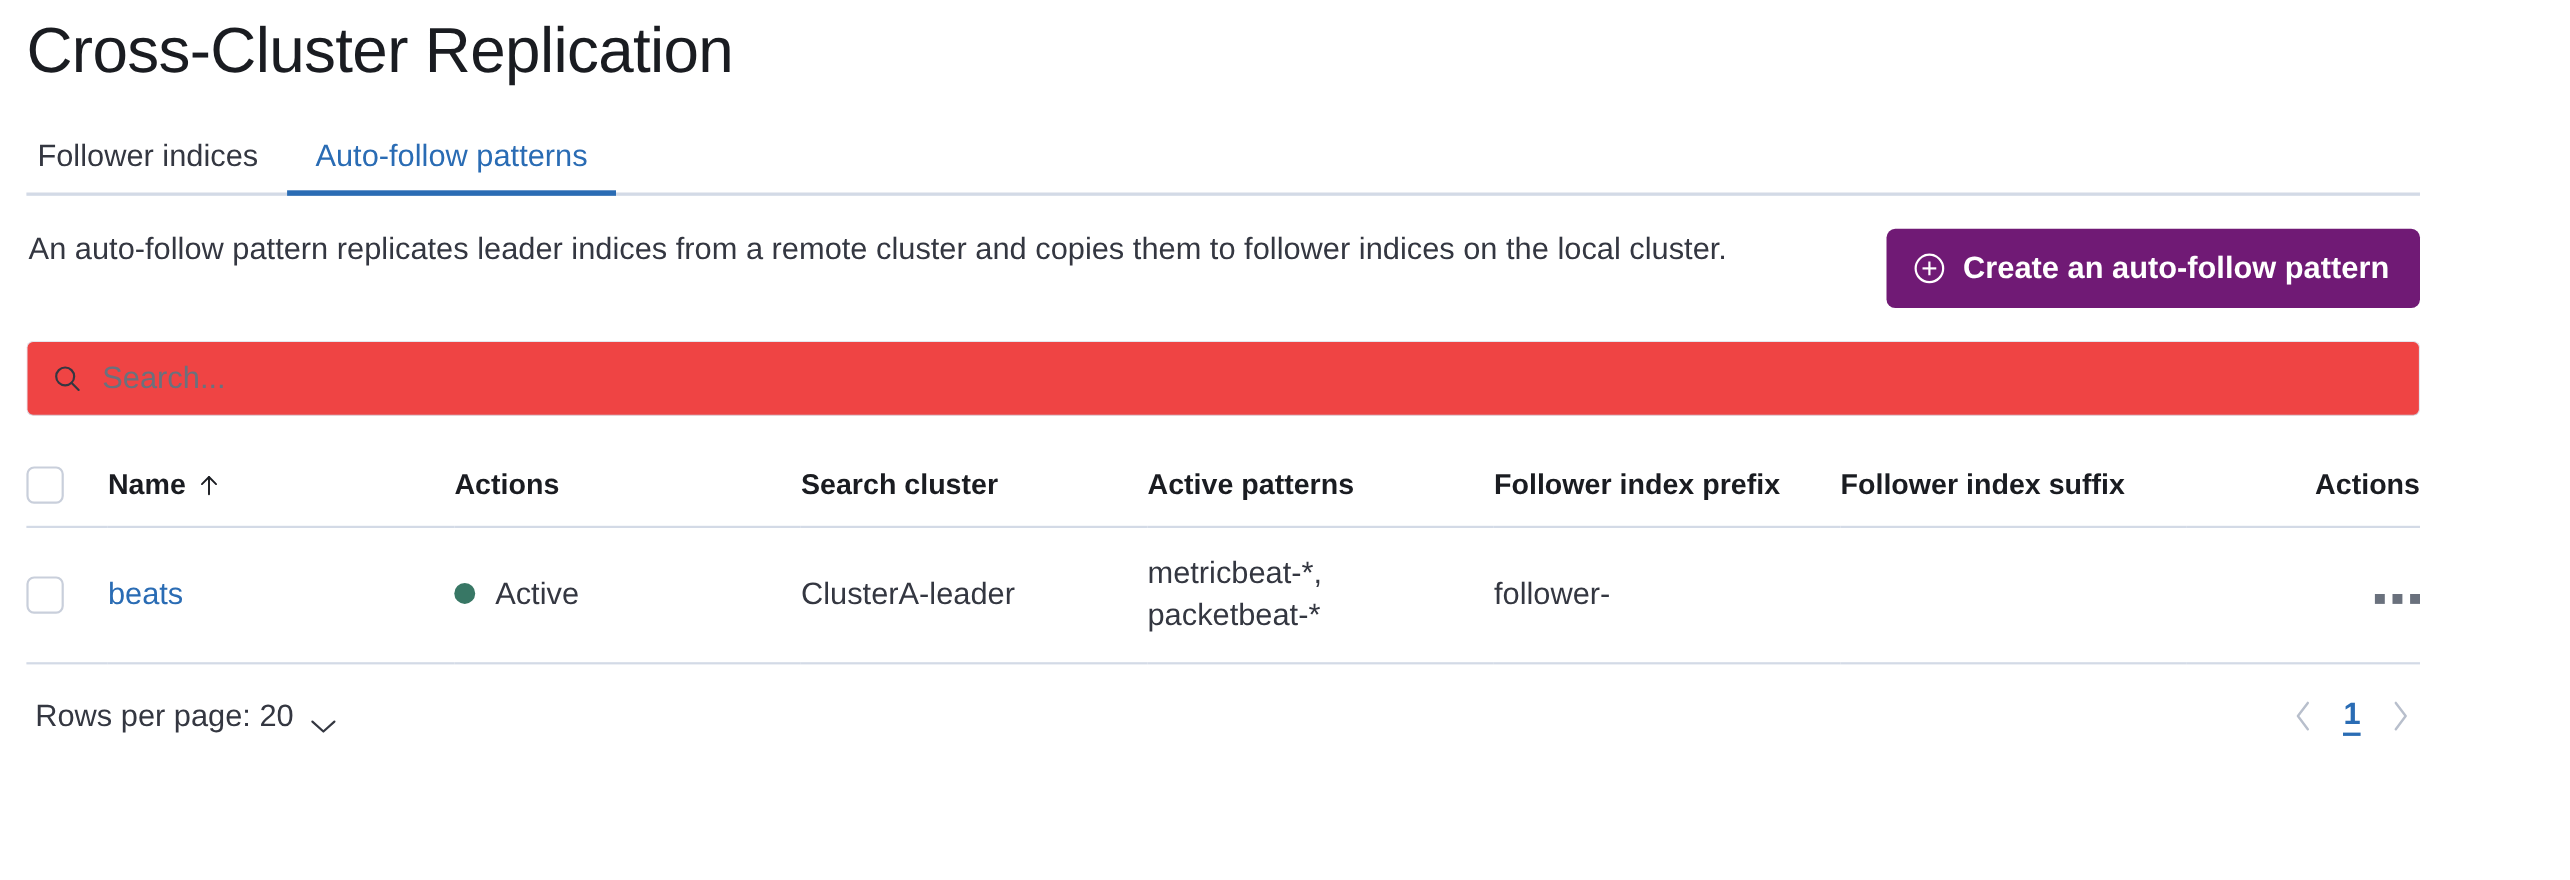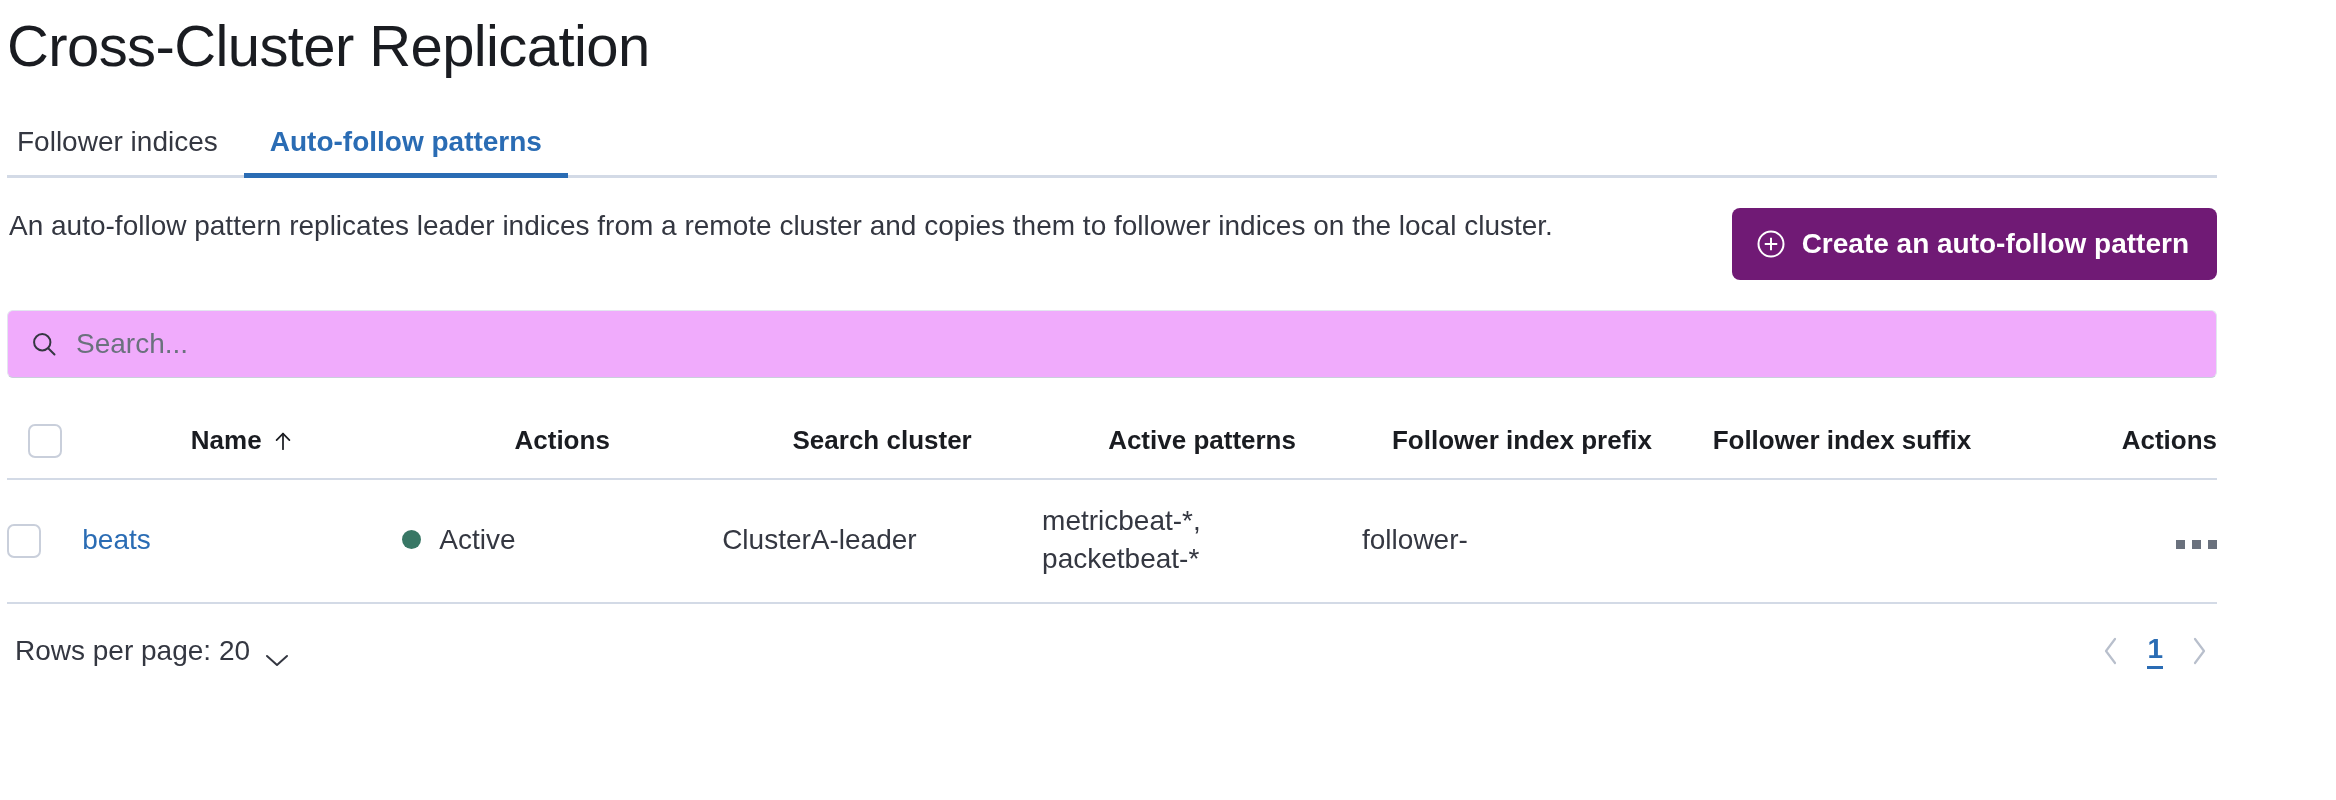--- a/index.html
+++ b/index.html
@@ -10,21 +10,21 @@
     background: #ffffff;
     font-family: "Liberation Sans", sans-serif;
     color: #343741;
     overflow: hidden;
   }
 
   .page {
     position: relative;
     width: 2224px;
     height: 800px;
-    padding: 0 7px;
+    padding: 0 24px;
   }
 
   
   .page-title {
     font-size: 58px;
     line-height: 1.1;
     font-weight: 400;
     color: #1a1c21;
     letter-spacing: -0.6px;
     padding-top: 14px;
@@ -56,21 +56,21 @@
     height: 72px;
     padding: 0 26px;
     font-size: 28px;
     line-height: 1;
     color: #343741;
     cursor: pointer;
     white-space: nowrap;
     z-index: 2;
   }
   .tab:first-child { padding-left: 10px; }
-  .tab.active { color: #2a6cb4; font-weight: bold; }
+  .tab.active { color: #2a6cb4; }
   .tab.active::after {
     content: "";
     position: absolute;
     left: 0; right: 0; bottom: 0;
     height: 5px;
     background: #2a6cb4;
   }
 
   
   .intro {
@@ -112,21 +112,21 @@
     flex: none;
   }
 
   
   .search-bar {
     display: flex;
     align-items: center;
     gap: 18px;
     margin-top: 30px;
     height: 68px;
-    background: #f0abfc;
+    background: #ef4444;
     border: 1px solid #e3e6ef;
     border-bottom-color: #c9cfdb;
     border-radius: 6px;
     padding: 0 22px;
   }
   .search-bar .magnifier { width: 28px; height: 28px; flex: none; }
   .search-input {
     flex: 1;
     border: none;
     outline: none;
@@ -138,21 +138,21 @@
   .search-input::placeholder { color: #6a717d; opacity: 1; }
 
   
   table.ccr-table {
     width: 100%;
     border-collapse: collapse;
     margin-top: 28px;
     table-layout: fixed;
   }
   table.ccr-table th {
-    text-align: center;
+    text-align: left;
     font-size: 26px;
     font-weight: 700;
     color: #1a1c21;
     padding: 18px 0 20px 0;
     border-bottom: 2px solid #d3dae6;
     vertical-align: middle;
   }
   table.ccr-table td {
     font-size: 28px;
     color: #343741;

